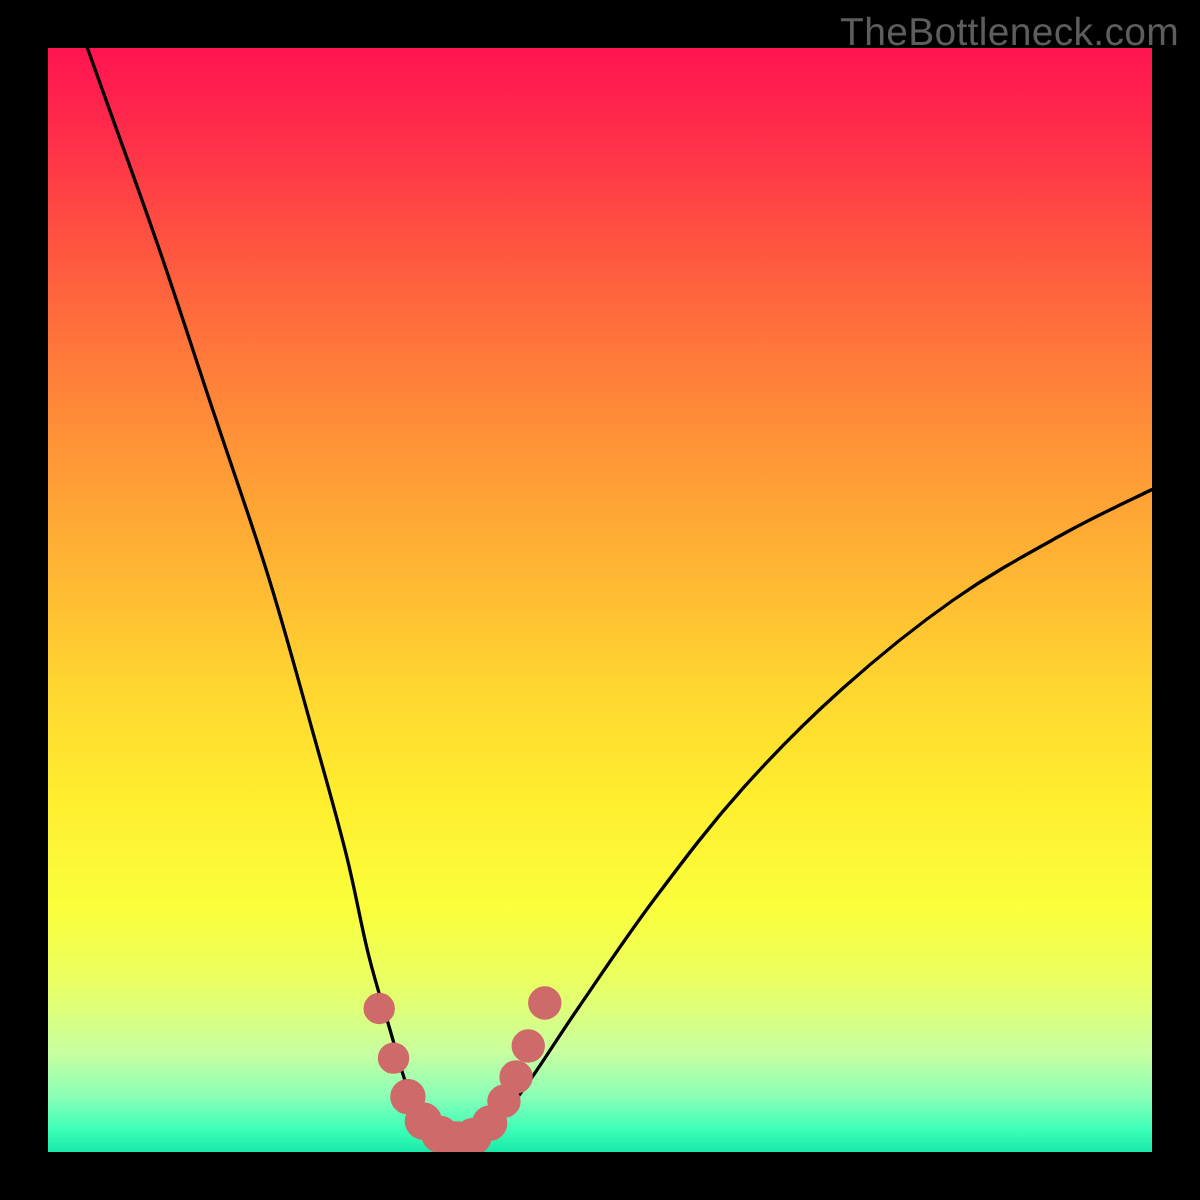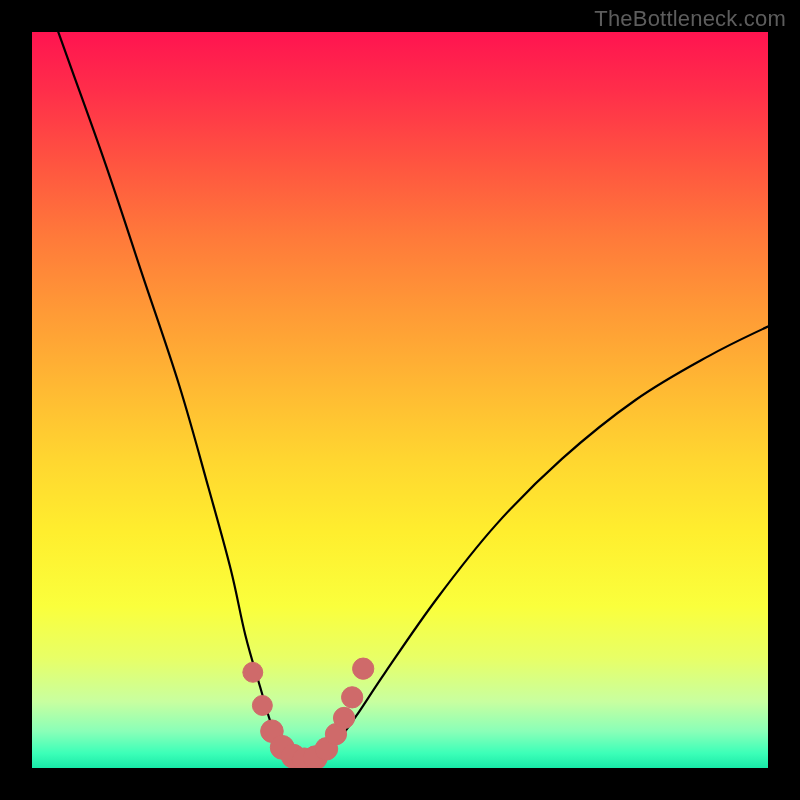--- a/index.html
+++ b/index.html
@@ -42,21 +42,21 @@
       #8affb8 95%,
       #3cffb8 98%,
       #18e9a8 100%
     );
   }
   .watermark {
     position: absolute;
     top: 6px;
     right: 14px;
     color: #5d5d5d;
-    font-size: 22px;
+    font-size: 26px;
     font-weight: 500;
     letter-spacing: 0.2px;
     user-select: none;
   }
   svg.curve {
     position: absolute;
     inset: 0;
   }
 </style>
 </head>

